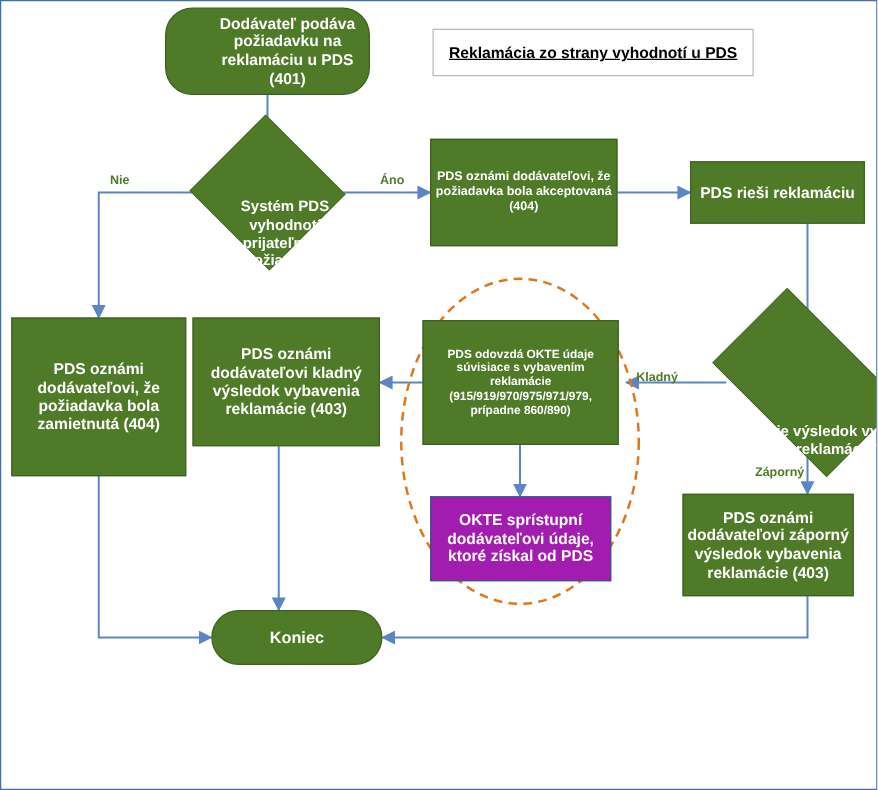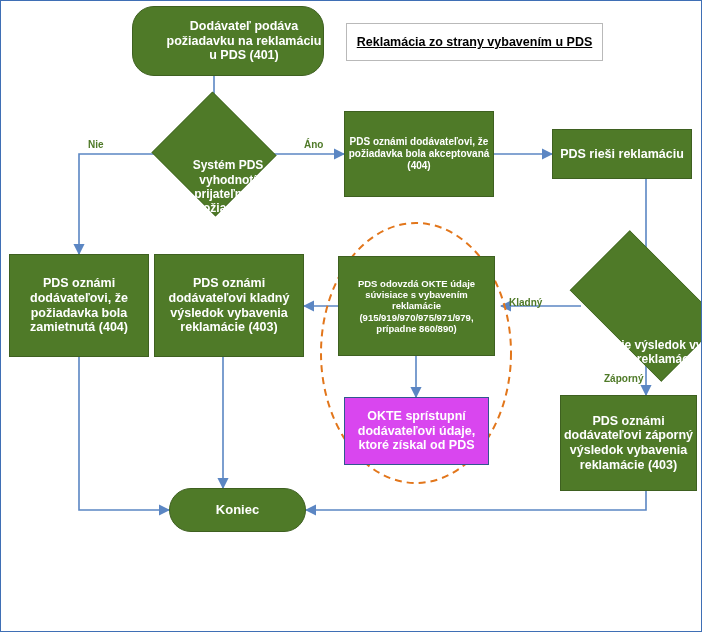--- a/index.html
+++ b/index.html
@@ -26,21 +26,21 @@
     text-align: center;
     color: #ffffff;
     font-weight: bold;
     line-height: 1.18;
   }
   .proc {
     background: #4f7a28;
     border: 1px solid #3e6020;
   }
   .proc-blue {
-    background: #d946ef;
+    background: #a21caf;
     border: 1px solid #31578f;
   }
   .rounded {
     border-radius: 22px;
   }
   .diamond-wrap {
     position: absolute;
   }
   .diamond-shape {
     position: absolute;
@@ -141,44 +141,44 @@
       <path d="M 78 356 L 78 509 L 168 509"></path>
 
       <path d="M 222 356 L 222 487"></path>
 
       <path d="M 645 476 L 645 509 L 305 509"></path>
     </g>
 
     <ellipse cx="415" cy="352" rx="95" ry="130" fill="none" stroke="#e2761b" stroke-width="2" stroke-dasharray="7 5"></ellipse>
   </svg>
 
-  <div class="node proc rounded" style="left:131px; top:5px; width:192px; height:70px; font-size:12.5px;padding-left:32px;">
+  <div class="node proc rounded" style="left:131px; top:5px; width:164px; height:70px; font-size:12.5px;padding-left:32px;">
     <span>Dodávateľ podáva požiadavku na reklamáciu u PDS (401)</span>
   </div>
 
   <div class="title-box" style="left:345px; top:22px; width:257px; height:38px; font-size:12.5px;">
-    <span>Reklamácia zo strany vybavením u PDS</span>
+    <span>Reklamácia zo strany vyhodnotí u PDS</span>
   </div>
 
   <div class="diamond-wrap" style="left:149px; top:92px; width:128px; height:122px;">
     <div class="diamond-shape"></div>
     <div class="diamond-label" style="font-size:12px; padding:0 14px;">
       <span>Systém PDS vyhodnotí prijateľnosť požiadavky</span>
     </div>
   </div>
 
   <div class="node proc" style="left:343px; top:110px; width:150px; height:86px; font-size:10px;">
     <span>PDS oznámi dodávateľovi, že požiadavka bola akceptovaná (404)</span>
   </div>
 
   <div class="node proc" style="left:551px; top:128px; width:140px; height:50px; font-size:12.5px;">
     <span>PDS rieši reklamáciu</span>
   </div>
 
-  <div class="node proc" style="left:8px; top:253px; width:140px; height:103px; font-size:12.5px;">
+  <div class="node proc" style="left:8px; top:253px; width:140px; height:127px; font-size:12.5px;">
     <span>PDS oznámi dodávateľovi, že požiadavka bola zamietnutá (404)</span>
   </div>
 
   <div class="node proc" style="left:153px; top:253px; width:150px; height:103px; font-size:12.5px;">
     <span>PDS oznámi dodávateľovi kladný výsledok vybavenia reklamácie (403)</span>
   </div>
 
   <div class="node proc" style="left:337px; top:255px; width:157px; height:100px; font-size:9.5px;">
     <span style="padding:0 5px;">PDS odovzdá OKTE údaje súvisiace s vybavením reklamácie (915/919/970/975/971/979, prípadne 860/890)</span>
   </div>
@@ -187,21 +187,21 @@
     <span>OKTE sprístupní dodávateľovi údaje, ktoré získal od PDS</span>
   </div>
 
   <div class="diamond-wrap" style="left:553px; top:245px; width:183px; height:120px;">
     <div class="diamond-shape"></div>
     <div class="diamond-label" style="font-size:12px; padding:0 26px;">
       <span>Aký je výsledok vybavenia reklamácie?</span>
     </div>
   </div>
 
-  <div class="node proc" style="left:559px; top:394px; width:137px; height:96px; font-size:12.5px;">
+  <div class="node proc" style="left:545px; top:394px; width:137px; height:82px; font-size:12.5px;">
     <span>PDS oznámi dodávateľovi záporný výsledok vybavenia reklamácie (403)</span>
   </div>
 
   <div class="node proc rounded" style="left:168px; top:487px; width:137px; height:44px; font-size:13px;">
     <span>Koniec</span>
   </div>
 
   <div class="edge-label" style="left:87px; top:138px;">
     <span>Nie</span>
   </div>

